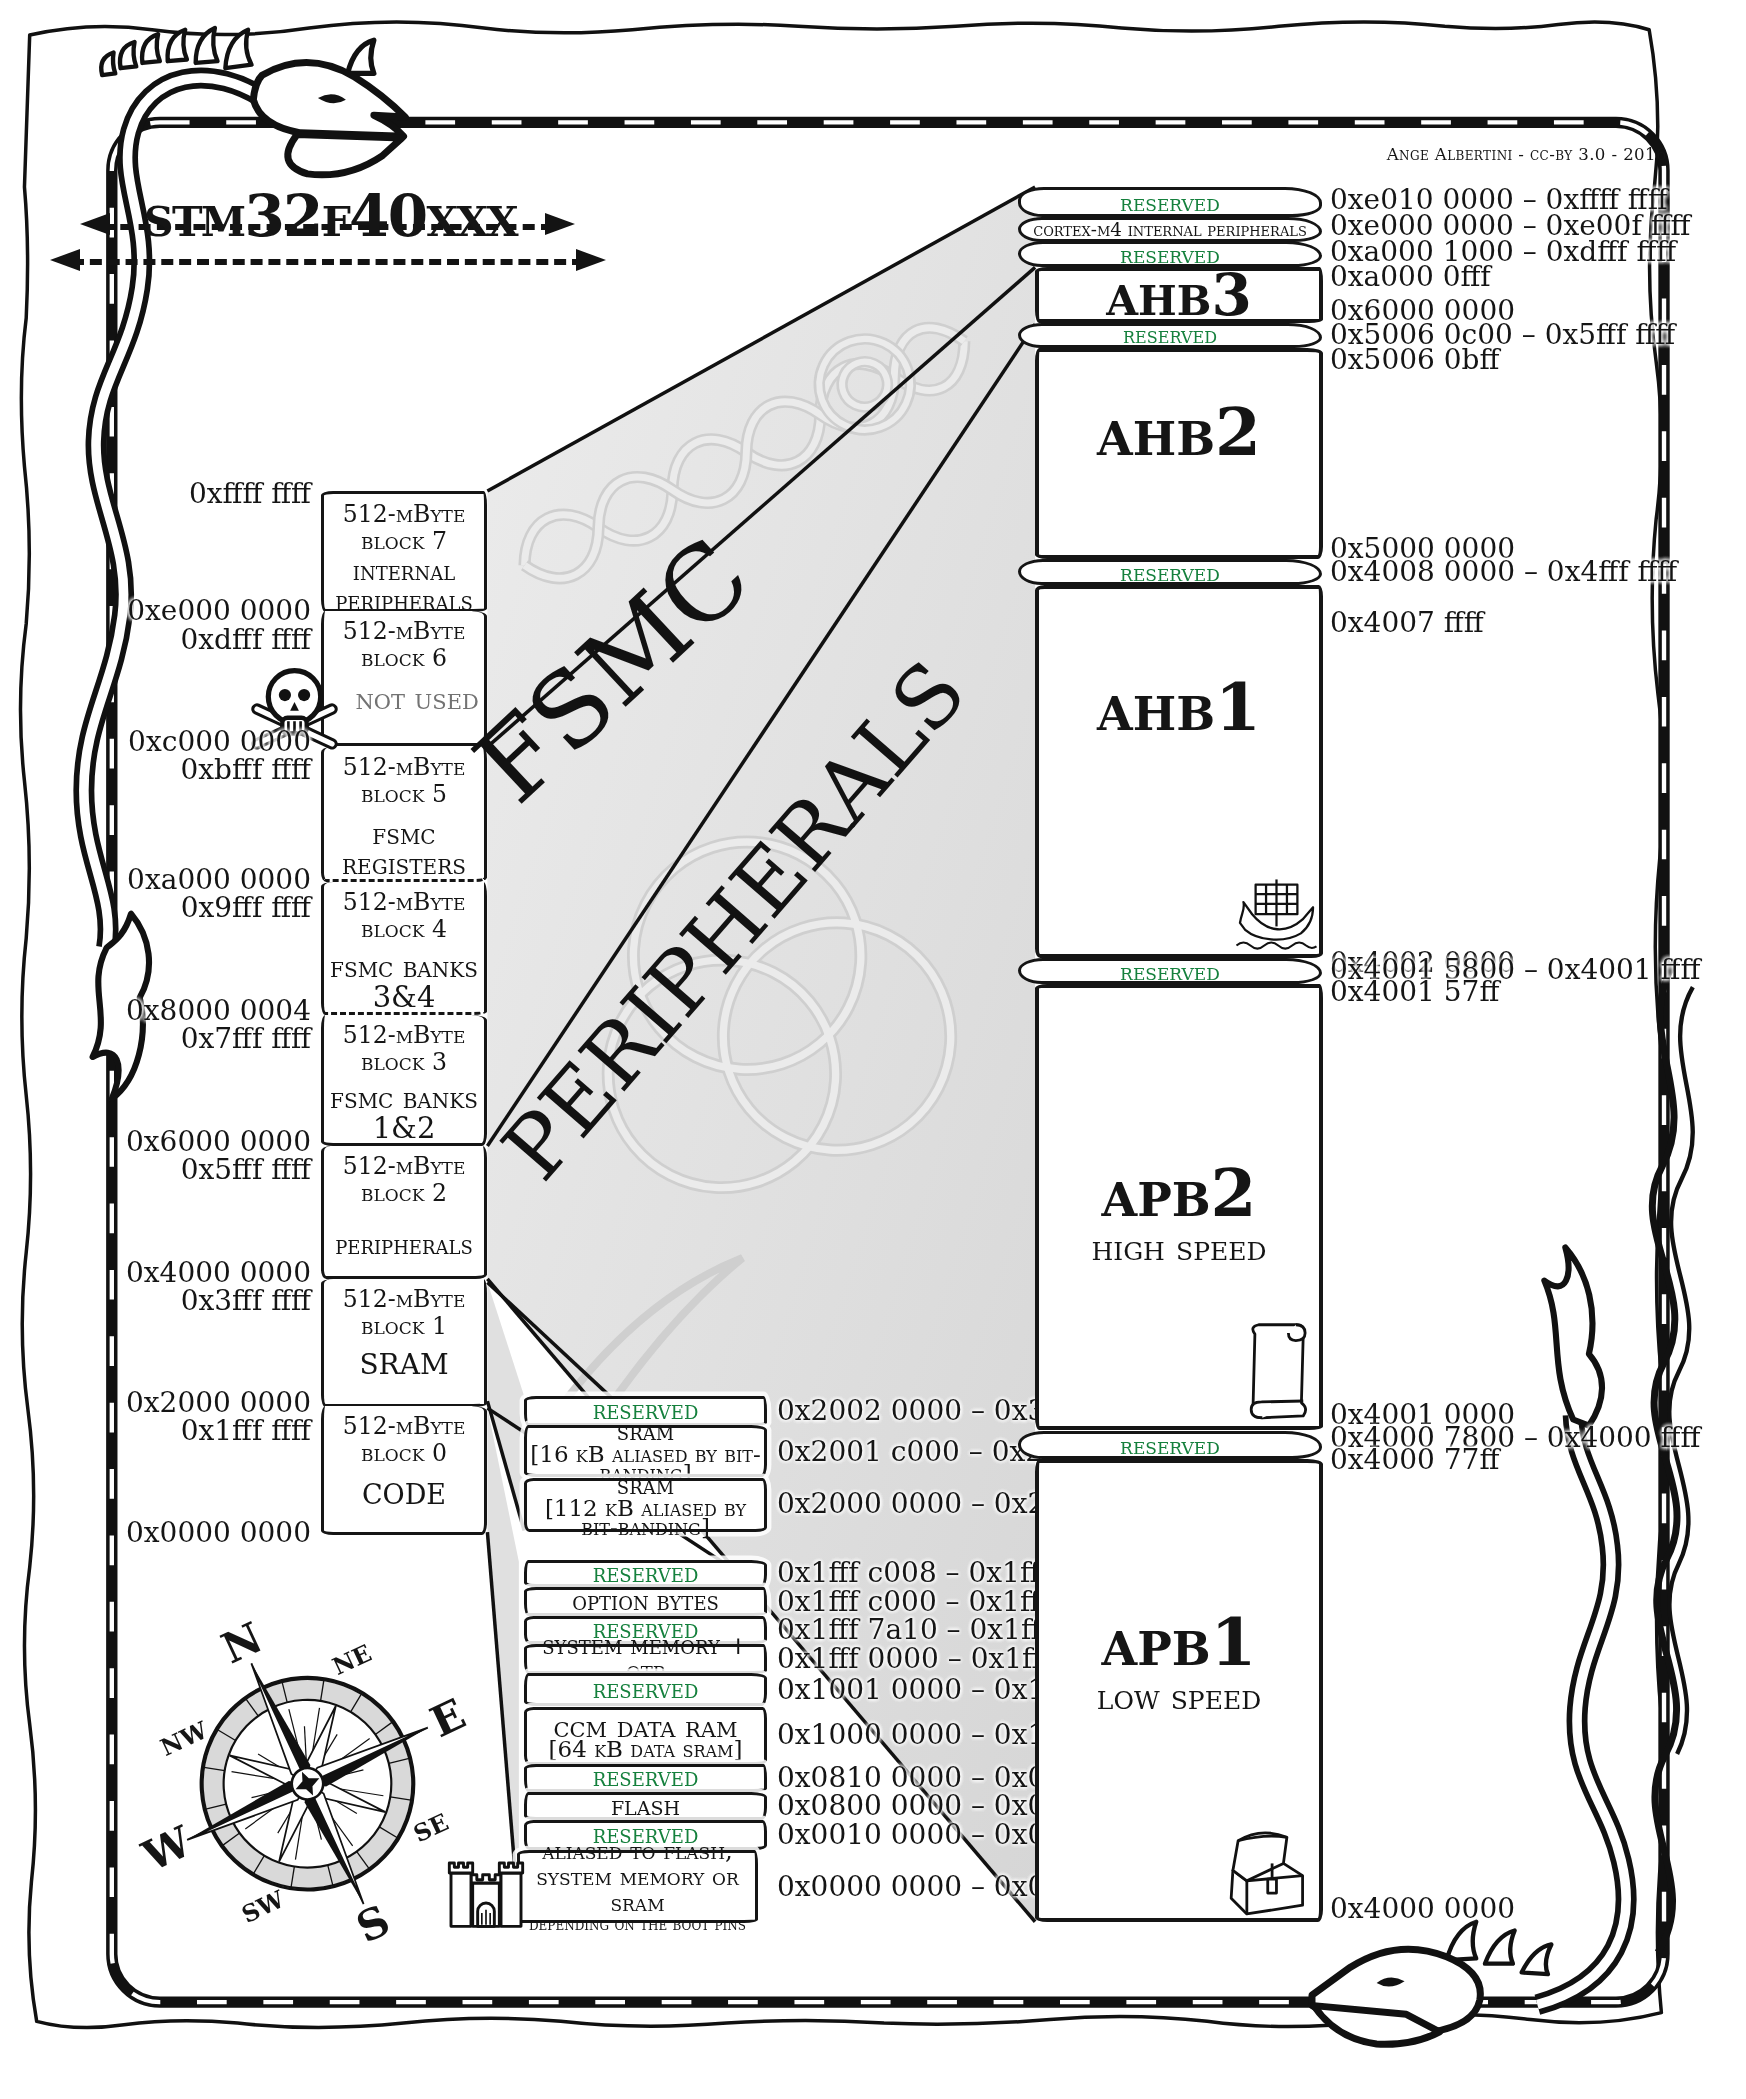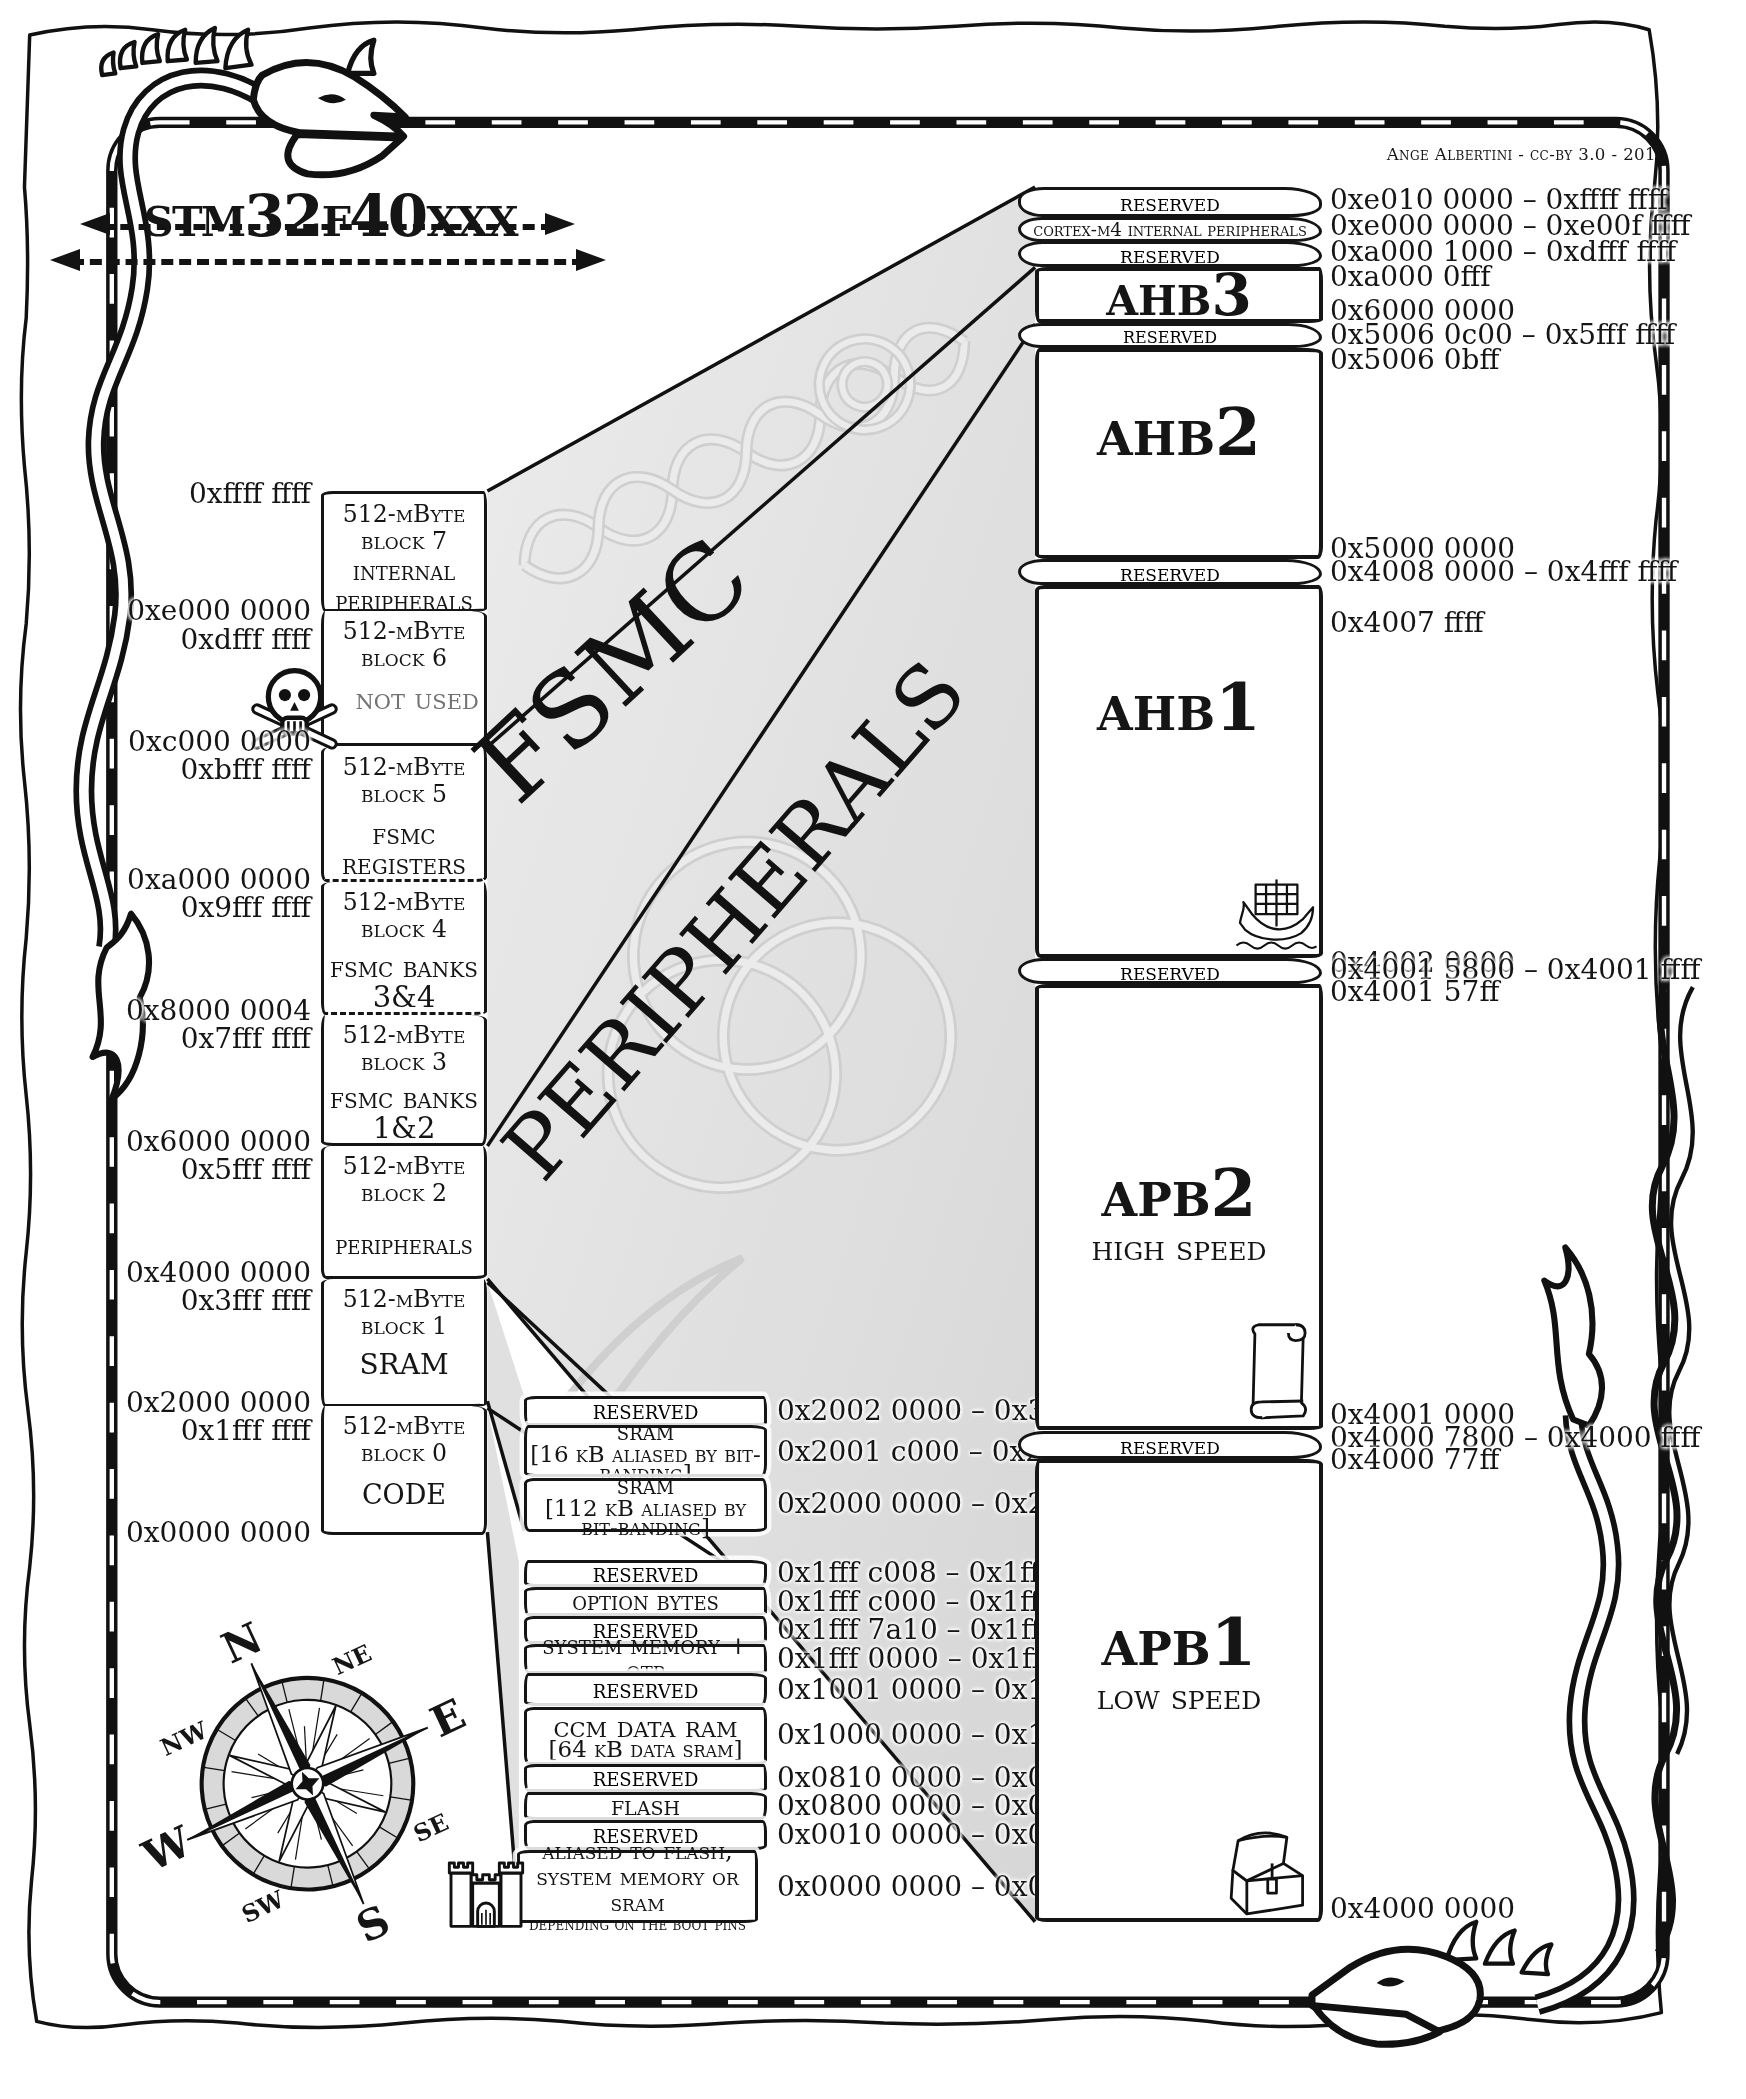--- a/index.html
+++ b/index.html
@@ -21,21 +21,21 @@
   .addr{position:absolute;font-size:28px;line-height:28px;height:28px;white-space:nowrap;
         text-shadow:0 0 4.4px #fff,0 0 4.4px #fff,0 0 4.4px #fff,0 0 4.4px #fff;}
   .addr.lft{left:103px;width:208px;text-align:right;}
   
   .drow{position:absolute;left:524px;width:243px;box-sizing:border-box;background:#fff;
         border:3.5px solid #151515;text-align:center;font-variant:small-caps;
         box-shadow:0 0 0 4.4px rgba(255,255,255,.85);display:flex;flex-direction:column;justify-content:center;}
   .drow .l1{font-size:25px;line-height:26px;}
   .drow .l2{font-size:23px;line-height:19px;}
   .drow .l3{font-size:16.6px;line-height:18.3px;}
-  .rsv{color:#000000;}
+  .rsv{color:#15803d;}
   
   .band{position:absolute;left:1018px;width:304px;box-sizing:border-box;background:#fff;
         border:3.5px solid #151515;border-radius:26px 37px 30px 24.5px / 13px 15.7px 11.4px 14px;
         display:flex;align-items:center;justify-content:center;font-variant:small-caps;}
   .busbox{position:absolute;left:1035px;width:288px;box-sizing:border-box;background:#fff;
         border:4.4px solid #151515;text-align:center;font-variant:small-caps;}
   .buslabel{font-size:66px;line-height:70px;font-weight:bold;}
   .bussub{font-size:35px;line-height:40px;}
   
   .funlabel{position:absolute;display:flex;align-items:center;justify-content:center;

